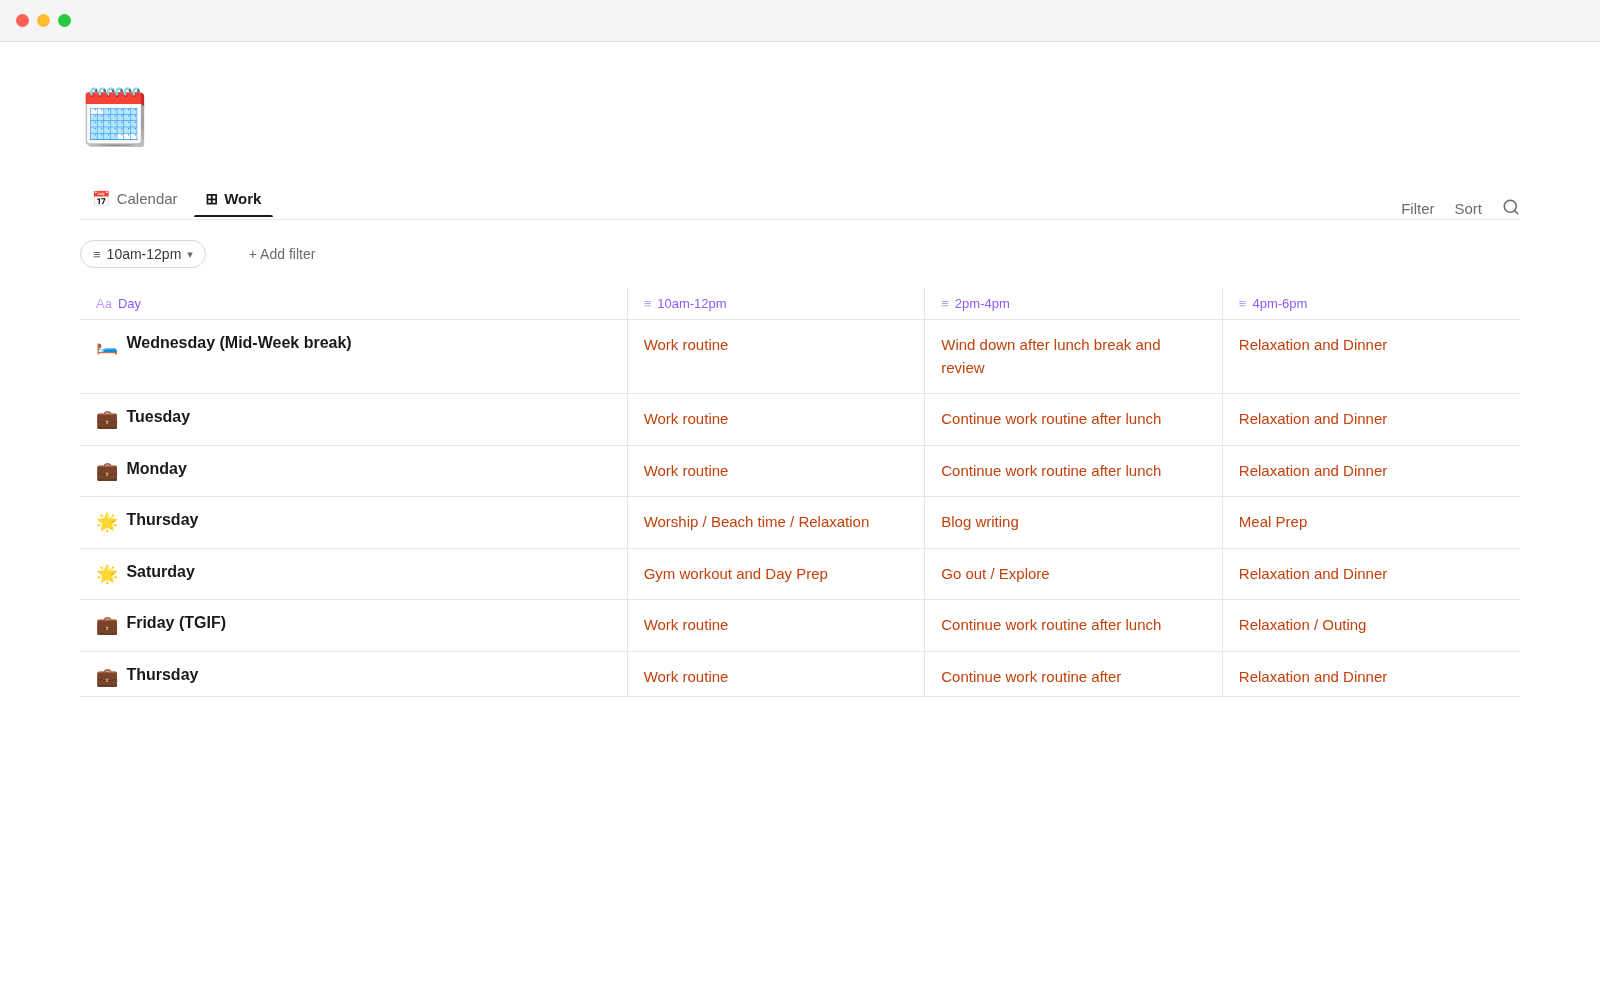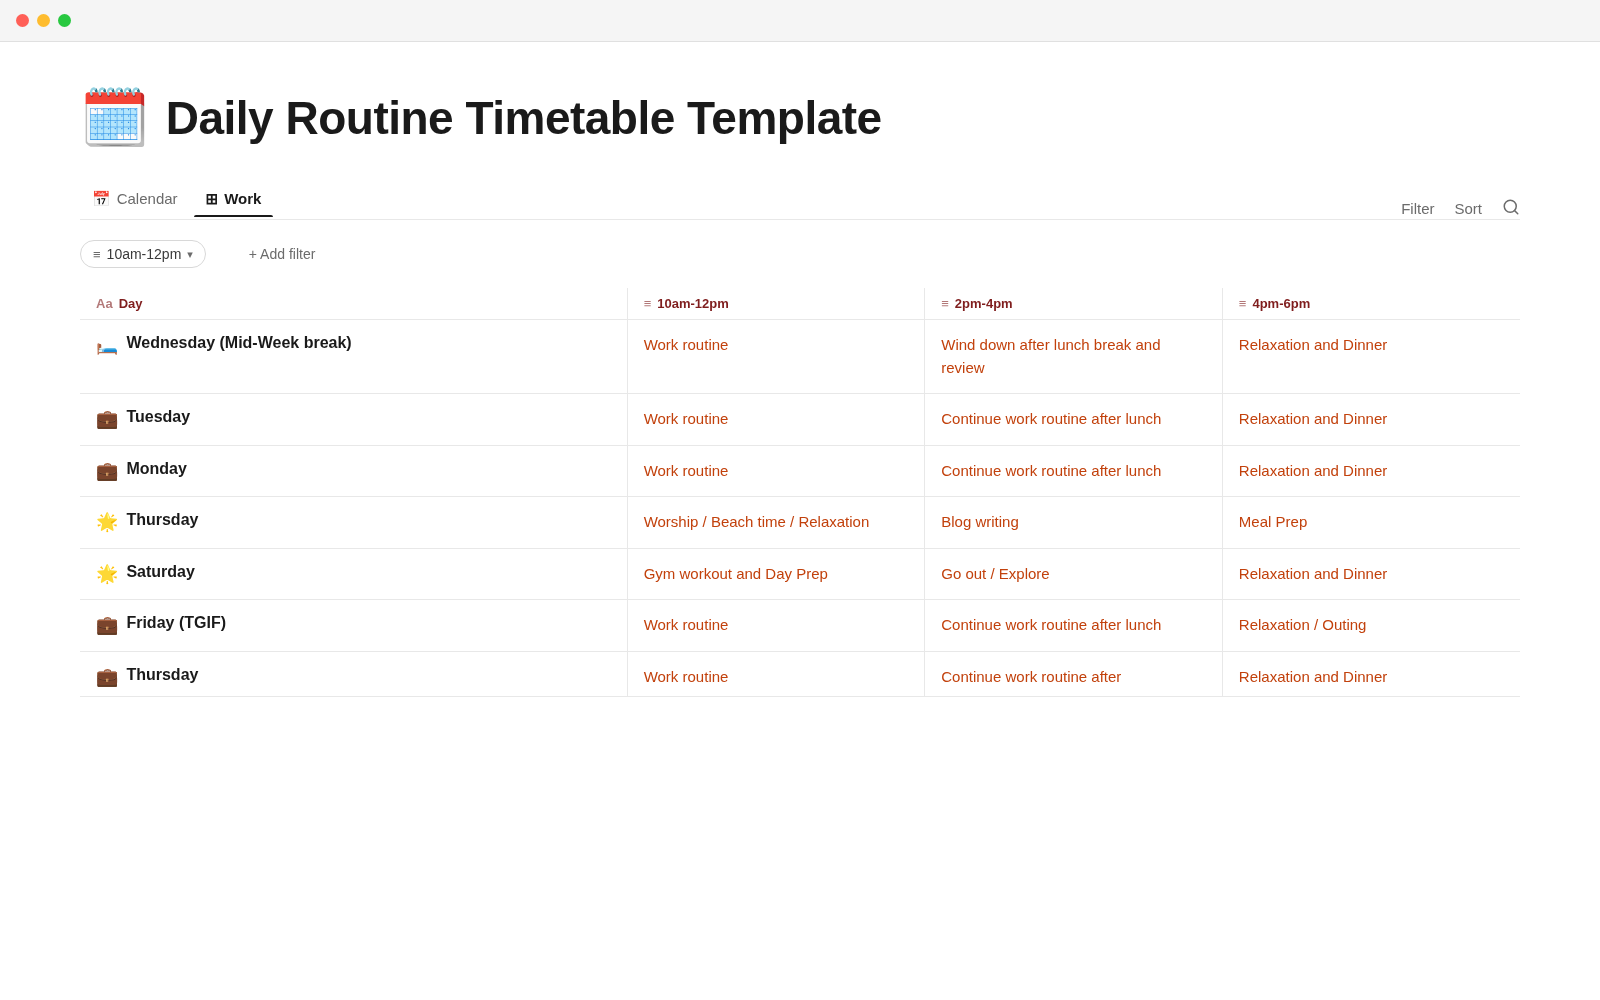--- a/index.html
+++ b/index.html
@@ -137,22 +137,22 @@
     
     .data-table {
       width: 100%;
       border-collapse: collapse;
       table-layout: fixed;
     }
     .data-table th {
       text-align: left;
       padding: 8px 16px;
       font-size: 13px;
-      font-weight: 700;
-      color: #7f1d1d;
+      font-weight: 400;
+      color: #8b5cf6;
       border-bottom: 1px solid #e8e8e8;
       background: #fff;
     }
     .data-table th:first-child {
       width: 38%;
     }
     .data-table th:not(:first-child) {
       width: 20.67%;
     }
     .col-header-inner {
@@ -204,21 +204,20 @@
 <div class="window-chrome">
   <div class="traffic-light tl-red"></div>
   <div class="traffic-light tl-yellow"></div>
   <div class="traffic-light tl-green"></div>
 </div>
 
 <div class="page-container">
 
   <div class="page-title-row">
     <span class="page-emoji">🗓️</span>
-    <h1 class="page-title">Daily Routine Timetable Template</h1>
   </div>
 
   <div class="view-tabs">
     <div class="tabs-left">
       <div class="tab-item">
         <span class="tab-icon">📅</span>
         <span>Calendar</span>
       </div>
       <div class="tab-item active">
         <span class="tab-icon">⊞</span>

